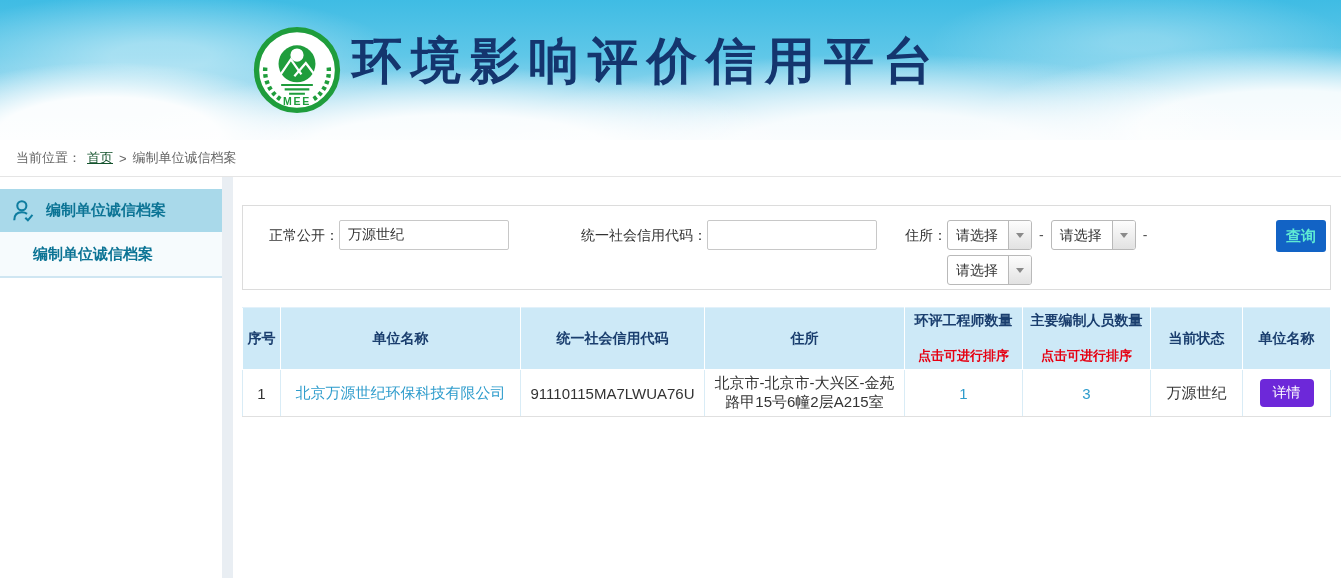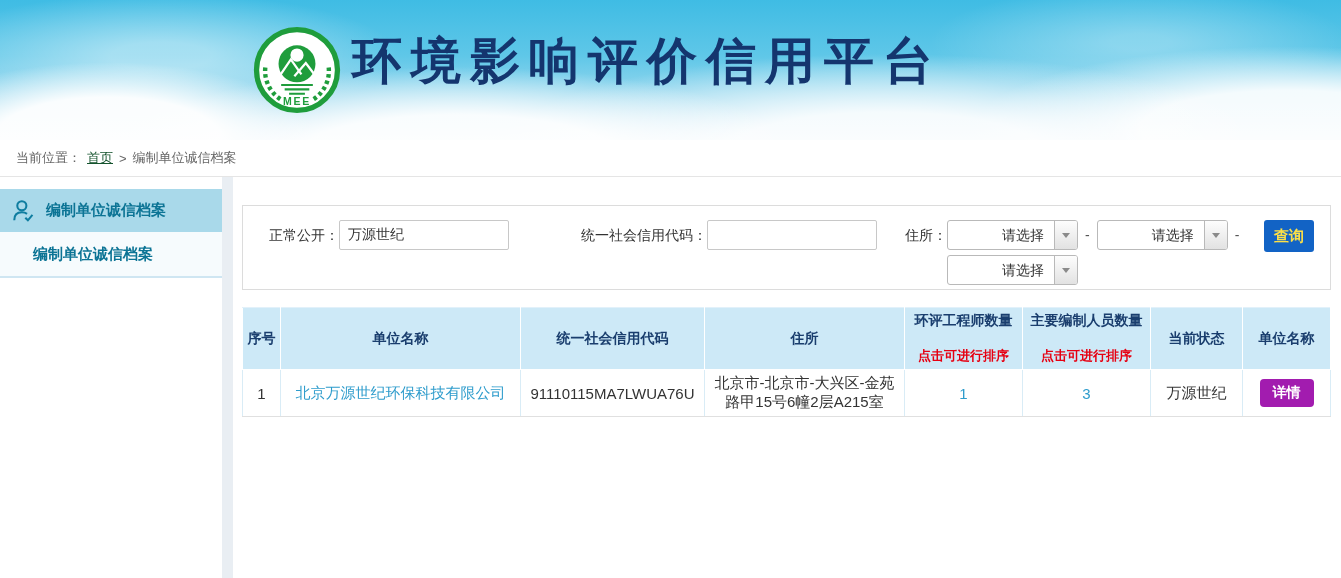--- a/index.html
+++ b/index.html
@@ -63,51 +63,51 @@
   }
   .ml-code{ margin-left:72px; }
   .residence{ display:flex; margin-left:28px; }
   .select-col{ display:flex; flex-direction:column; }
   .select-row{ display:flex; align-items:center; }
   .select-row.second{ margin-top:5px; }
   .combo{
     display:inline-flex; height:30px; border:1px solid #b9b9b9; border-radius:3px;
     overflow:hidden; background:#fff; cursor:pointer;
   }
-  .combo-text{ width:60px; padding-left:8px; font-size:14px; color:#333; line-height:28px;margin-left:46px; }
+  .combo-text{ width:60px; padding-left:8px; font-size:14px; color:#333; line-height:28px; }
   .combo-btn{
     width:23px; border-left:1px solid #b9b9b9;
     background:linear-gradient(180deg,#fdfdfd,#e2e2e2);
     display:flex; align-items:center; justify-content:center;
   }
   .caret{ width:0; height:0; border-left:4px solid transparent;
     border-right:4px solid transparent; border-top:5px solid #8a8a8a; }
   .dash{ margin:0 7px; color:#555; font-size:14px; line-height:30px; }
   .query-btn{
-    position:absolute; right:16px; top:14px; width:50px; height:32px;
-    background:#1263c5; color:#fde047; border:none; border-radius:3px;
+    position:absolute; right:4px; top:14px; width:50px; height:32px;
+    background:#1263c5; color:#5eead4; border:none; border-radius:3px;
     font-size:15px; font-weight:bold; cursor:pointer; font-family:inherit;
   }
 
   
   .result-table{ width:100%; margin-top:17px; border-collapse:collapse; table-layout:fixed; }
   .result-table th{
     background:#cde9f7; color:#1a3e6e; font-size:14px; font-weight:bold;
     border:1px solid #fff; border-top:1px solid #e2f1fa; padding:4px 4px; height:43px;
   }
   .result-table td{
     border:1px solid #d9ecf6; border-bottom:1px solid #e0e0e0;
     text-align:center; font-size:15px; color:#333; padding:4px 6px; height:46px;
   }
   .sort-hint{ color:#e60012; font-size:13px; font-weight:bold; margin-top:17px; }
   .th-sort{ cursor:pointer; }
   .link{ color:#2e9ccc; cursor:pointer; }
   .detail-btn{
-    background:#a21caf; color:#fff; border:none; border-radius:4px;
-    padding:5px 13px; font-size:14px; font-weight:bold; cursor:pointer; font-family:inherit;
+    background:#6d28d9; color:#fff; border:none; border-radius:4px;
+    padding:5px 13px; font-size:14px; font-weight:normal; cursor:pointer; font-family:inherit;
   }
   col.c-idx{width:38px;} col.c-name{width:240px;} col.c-code{width:184px;}
   col.c-addr{width:200px;} col.c-eng{width:118px;} col.c-staff{width:128px;}
   col.c-status{width:92px;} col.c-credit{width:88px;}
 </style>
 </head>
 <body>
 
 <div class="site-header">
   <svg class="logo" viewBox="0 0 100 100">

